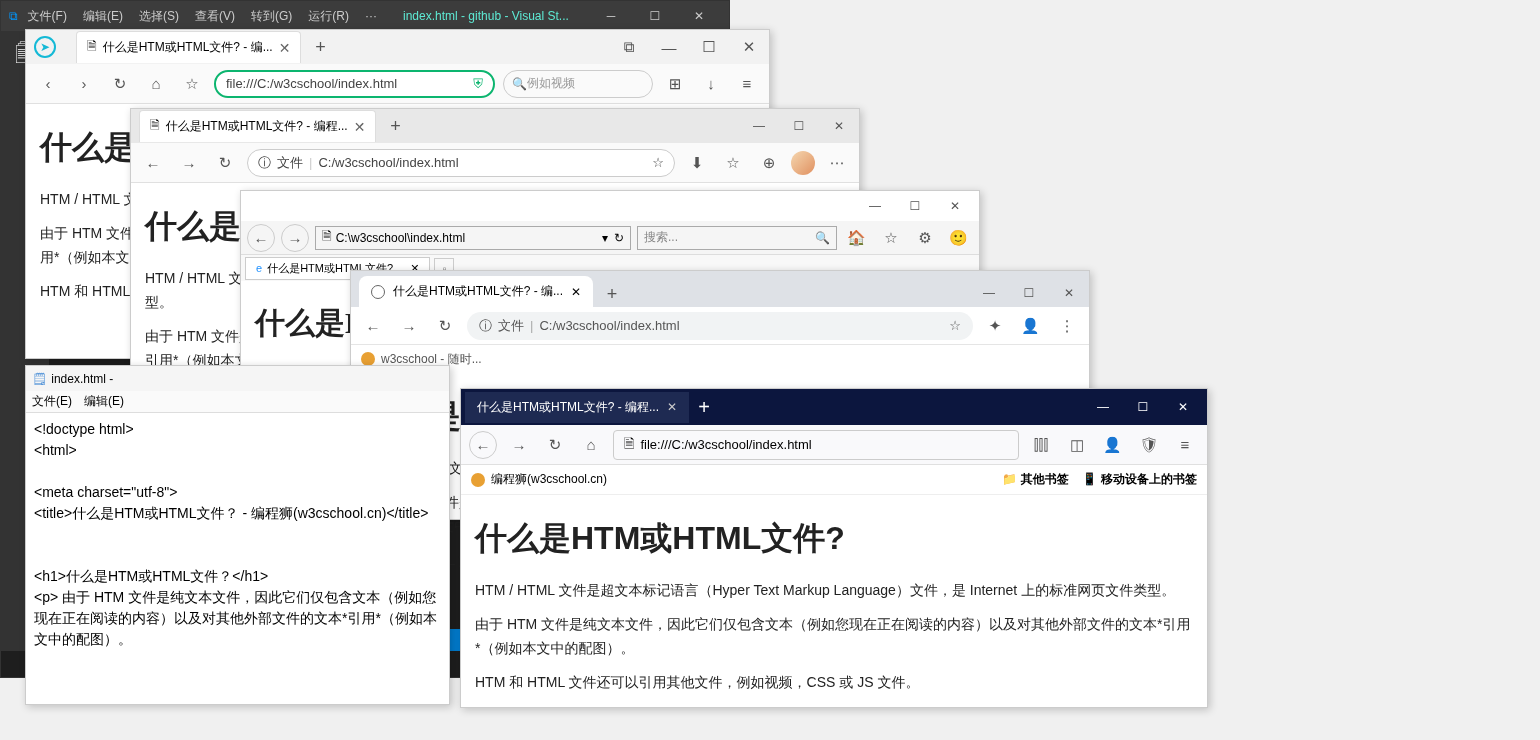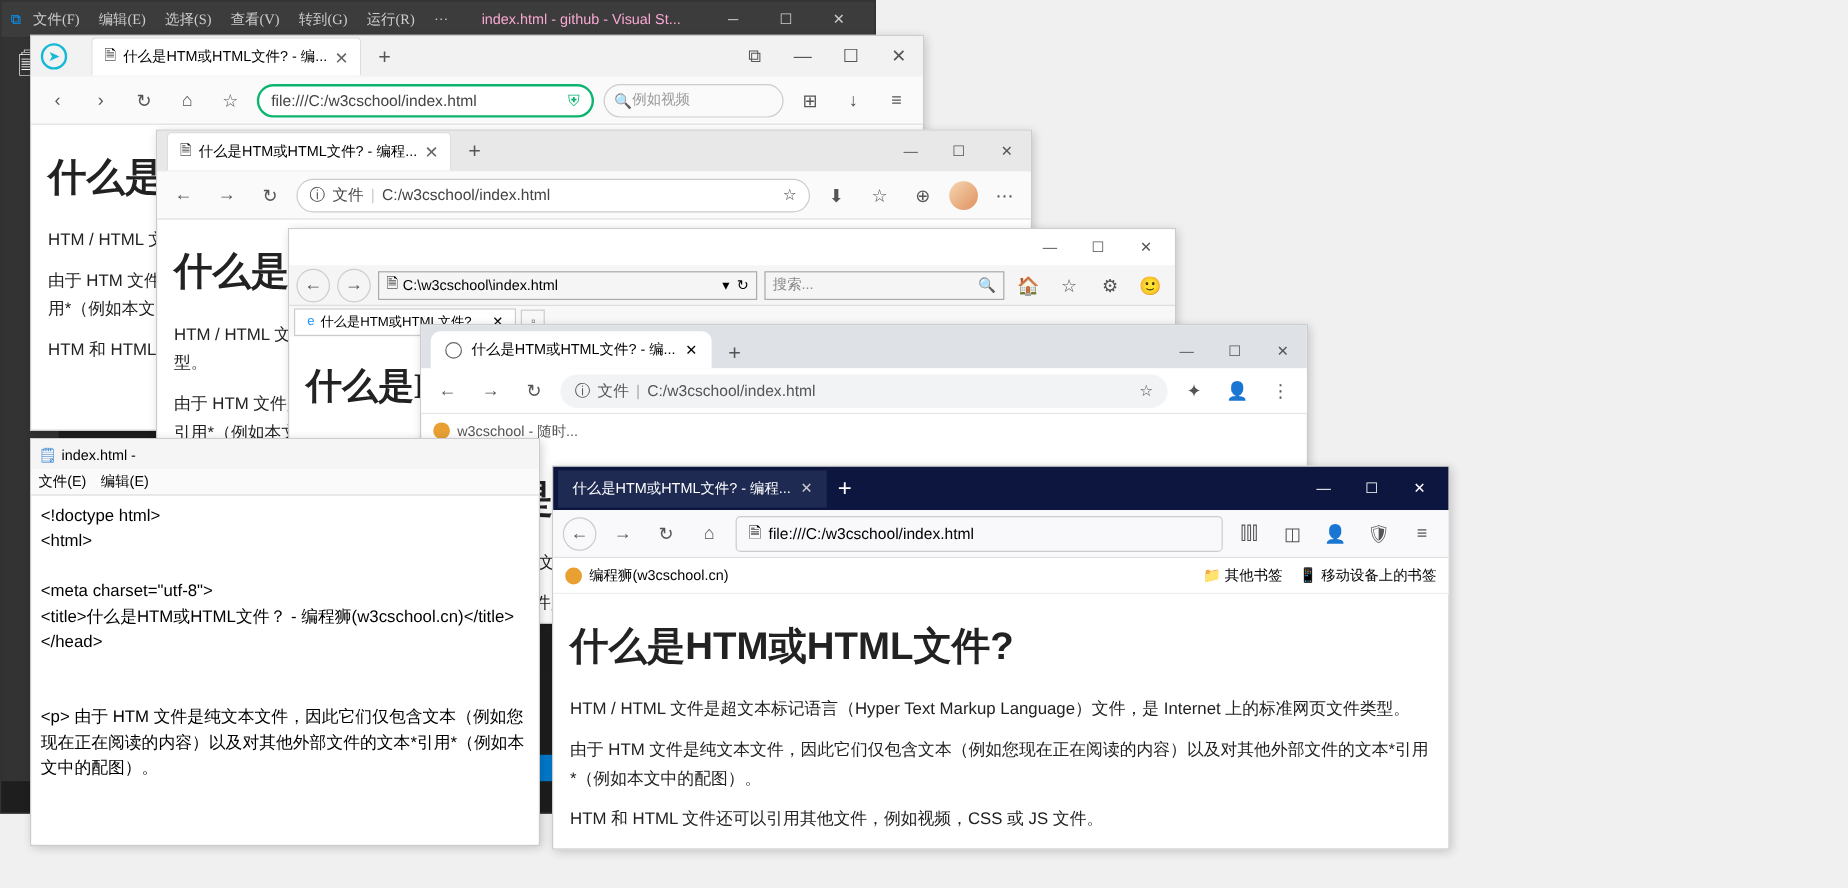--- a/index.html
+++ b/index.html
@@ -15,22 +15,22 @@
 .addr-bar{flex:1;height:28px;border:1px solid #ccc;border-radius:14px;display:flex;align-items:center;padding:0 10px;font-size:13px;color:#444;background:#fff;}
 .addr-green{border:2px solid #0cb56f;}
 .search-bar{width:150px;height:28px;border:1px solid #ccc;border-radius:14px;display:flex;align-items:center;padding:0 8px;font-size:12px;color:#999;}
 .content{padding:16px 14px;font-size:14px;color:#222;line-height:1.7;}
 .content h1{font-size:32px;font-weight:bold;margin-bottom:14px;}
 .content p{margin:10px 0;}
 
 
 .vscode{left:780px;top:29px;width:730px;height:678px;background:#1e1e1e;color:#ccc;font-family:Consolas,monospace;font-size:13px;border:1px solid #333;}
 .vsc-menubar{height:30px;background:#3c3c3c;display:flex;align-items:center;padding:0 8px;gap:4px;font-size:12px;}
-.vsc-menu{padding:2px 6px;color:#ccc;font-family:Liberation Serif, serif;}
-.vsc-title{margin-left:auto;margin-right:auto;color:#f9a8d4;font-size:12px;}
+.vsc-menu{padding:2px 6px;color:#ccc;}
+.vsc-title{margin-left:auto;margin-right:auto;color:#5eead4;font-size:12px;}
 .vsc-winbtns{display:flex;gap:0;}
 .vsc-winbtn{width:44px;height:30px;display:flex;align-items:center;justify-content:center;color:#ccc;}
 .vsc-body{display:flex;height:620px;}
 .vsc-activity{width:48px;background:#333333;display:flex;flex-direction:column;align-items:center;padding-top:8px;gap:16px;}
 .vsc-activity .aicon{color:#858585;font-size:20px;}
 .vsc-editor{flex:1;background:#1e1e1e;display:flex;flex-direction:column;}
 .vsc-tabs{height:34px;background:#252526;display:flex;align-items:center;}
 .vsc-tab{background:#1e1e1e;padding:6px 12px;font-size:12px;color:#fff;display:flex;align-items:center;gap:6px;border-right:1px solid #333;}
 .vsc-tab-actions{margin-left:auto;display:flex;gap:10px;padding-right:10px;color:#ccc;}
 .vsc-breadcrumb{height:22px;padding:2px 14px;font-size:11px;color:#a0a0a0;display:flex;align-items:center;gap:4px;}
@@ -81,21 +81,21 @@
 
 
 .b5{left:460px;top:388px;width:748px;height:320px;}
 .ff-tabs{height:36px;background:#0c163e;display:flex;align-items:center;padding:0 4px;}
 .ff-tab{background:#1e2a52;color:#fff;padding:7px 12px;font-size:12px;display:flex;align-items:center;gap:8px;}
 .ff-tab-add{width:30px;height:30px;display:flex;align-items:center;justify-content:center;color:#fff;font-size:20px;}
 .ff-toolbar{height:40px;background:#f9f9fb;display:flex;align-items:center;padding:0 8px;gap:8px;border-bottom:1px solid #e0e0e0;}
 .ff-addr{flex:1;height:30px;border:1px solid #ccc;border-radius:4px;padding:0 10px;display:flex;align-items:center;font-size:13px;gap:6px;}
 .ff-bookmarkbar{height:30px;display:flex;align-items:center;justify-content:space-between;padding:0 10px;font-size:12px;border-bottom:1px solid #eee;background:#fff;}
 .ff-bmleft{display:flex;align-items:center;gap:6px;}
-.ff-bmright{display:flex;align-items:flex-end;gap:14px;}
+.ff-bmright{display:flex;align-items:flex-end;gap:14px;font-weight:bold;}
 
 .win-controls{display:flex;gap:0;}
 .win-btn{width:40px;height:28px;display:flex;align-items:center;justify-content:center;color:#555;font-size:12px;}
 .globe{width:14px;height:14px;border:1px solid #666;border-radius:50%;display:inline-block;}
 .orange-icon{width:14px;height:14px;background:#e8a033;border-radius:50%;display:inline-block;}
 .avatar{width:24px;height:24px;background:linear-gradient(135deg,#f5d7b0,#e09060);border-radius:50%;}
 </style>
 </head>
 <body>
 
@@ -350,23 +350,23 @@
   <div class="np-menu">
     <span>文件(E)</span>
     <span>编辑(E)</span>
   </div>
   <div class="np-content" id="np-lines">
       <div>&lt;!doctype html&gt;</div>
       <div>&lt;html&gt;</div>
       <div>&nbsp;</div>
       <div>&lt;meta charset="utf-8"&gt;</div>
       <div>&lt;title&gt;什么是HTM或HTML文件？ - 编程狮(w3cschool.cn)&lt;/title&gt;</div>
-      <div>&lt;/head&gt;</div>
       <div>&nbsp;</div>
       <div>&nbsp;</div>
+      <div>    &lt;h1&gt;什么是HTM或HTML文件？&lt;/h1&gt;</div>
       <div>    &lt;p&gt; 由于 HTM 文件是纯文本文件，因此它们仅包含文本（例如您现在正在阅读的内容）以及对其他外部文件的文本*引用*（例如本文中的配图）。</div>
     </div>
 </div>
 
 <div class="win b5">
   <div class="ff-tabs">
     <div class="ff-tab">
       <span>什么是HTM或HTML文件? - 编程...</span>
       <span style="color:#ccc;">✕</span>
     </div>

